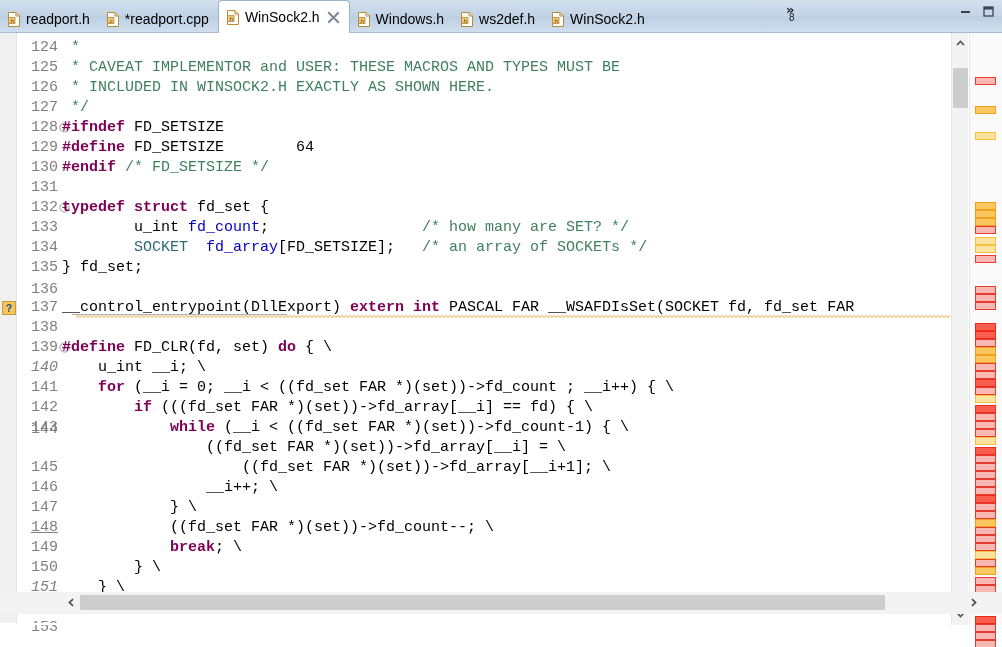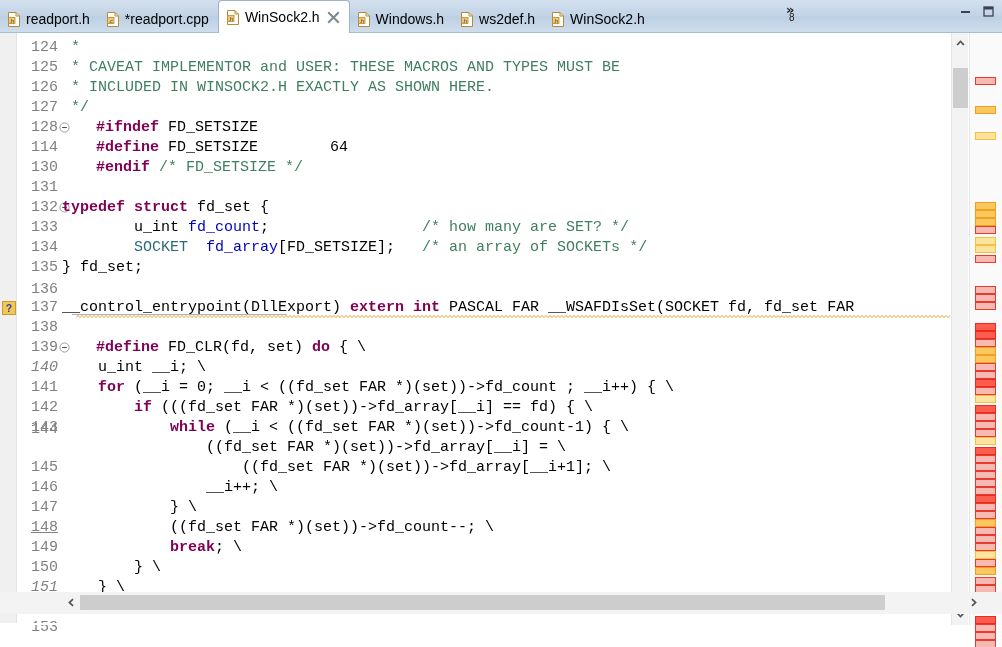--- a/index.html
+++ b/index.html
@@ -182,21 +182,21 @@
     white-space: pre;
     color: #000000;
   }
   .cl {
     position: absolute;
     left: 0;
     height: 20px;
     white-space: pre;
   }
   .kw   { color: #7f0055; font-weight: bold; }
-  .pre  { color: #7f0055; font-weight: bold; padding-left: 34px; }
+  .pre  { color: #7f0055; font-weight: bold; }
   .cmt  { color: #3f7f5f; }
   .typ  { color: #2b6a78; }
   .fld  { color: #0000c0; }
   .num0 { color: #000000; }
   .sq-line {
     position: absolute;
     height: 3px;
     overflow: hidden;
   }
   .sq-line svg { display: block; }
@@ -398,21 +398,21 @@
           </svg>
         </span>
       </div>
 
     <div class="num-gutter" id="num-host">
         <div class="num" style="top: 5px;">124</div>
         <div class="num" style="top: 25px;">125</div>
         <div class="num" style="top: 45px;">126</div>
         <div class="num" style="top: 65px;">127</div>
         <div class="num" style="top: 85px;">128</div>
-        <div class="num" style="top: 105px;">114</div>
+        <div class="num" style="top: 105px;">129</div>
         <div class="num" style="top: 125px;">130</div>
         <div class="num" style="top: 145px;">131</div>
         <div class="num" style="top: 165px;">132</div>
         <div class="num" style="top: 185px;">133</div>
         <div class="num" style="top: 205px;">134</div>
         <div class="num" style="top: 225px;">135</div>
         <div class="num" style="top: 247px; padding-left: 43px;">136</div>
         <div class="num" style="top: 265px;">137</div>
         <div class="num" style="top: 285px;">138</div>
         <div class="num" style="top: 305px;">139</div>

